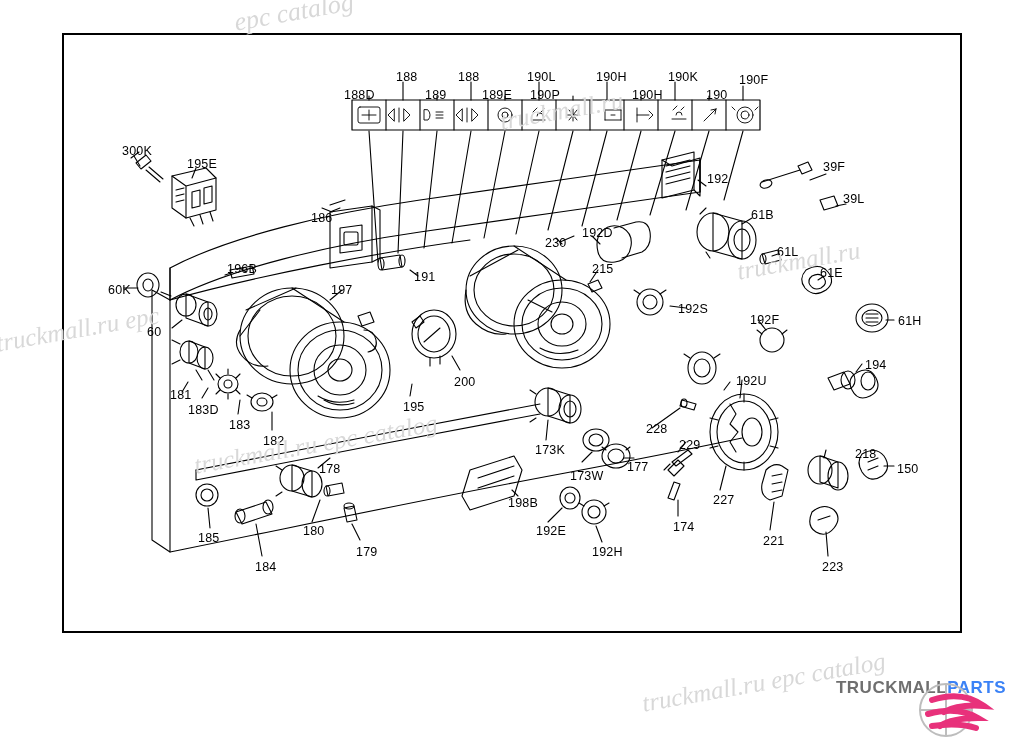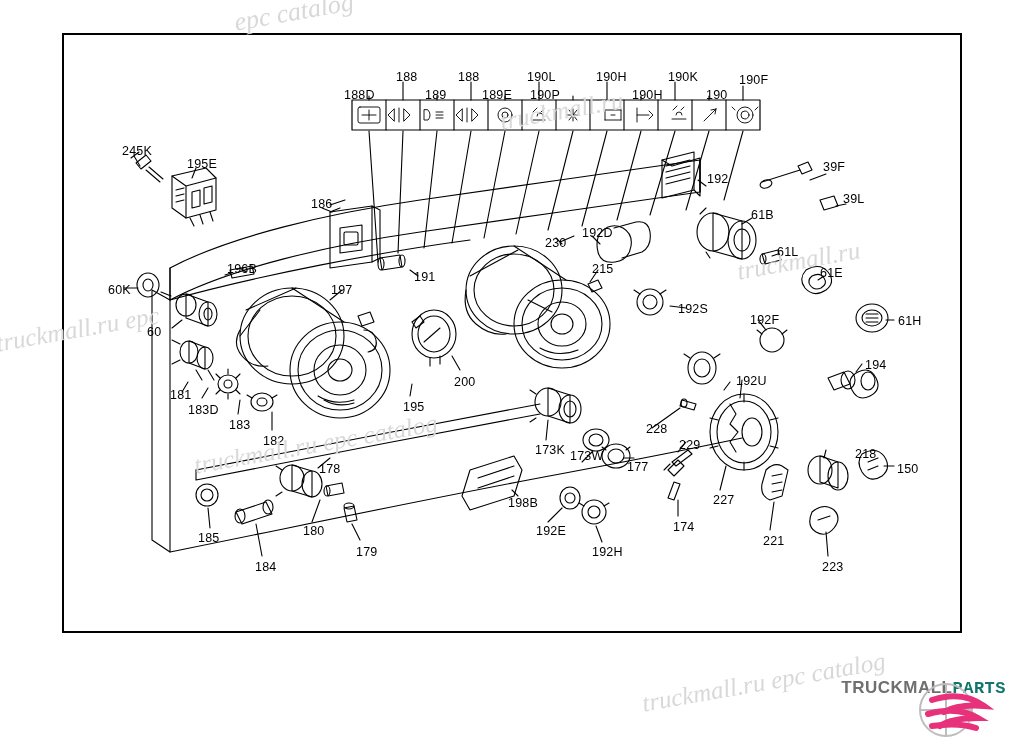--- a/index.html
+++ b/index.html
@@ -23,21 +23,21 @@
     font-family:"Liberation Serif", serif;font-style:italic;
     transform-origin:left top;pointer-events:none;
   }
   .logo{
     position:absolute;right:16px;bottom:10px;width:180px;height:66px;
   }
   .logo-text{
     position:absolute;right:18px;bottom:52px;font-size:17px;font-weight:bold;
     color:#6f6f6f;letter-spacing:.5px;font-family:"Liberation Sans", sans-serif;
   }
-  .logo-text .pink{color:#0f766e;font-family:Liberation Mono, monospace;}
+  .logo-text .pink{color:#3b82f6;}
 </style>
 </head>
 <body>
 
 <div id="stage">
 
   <div class="frame-outer"></div>
 
   <svg class="layer" viewBox="0 0 1024 750" xmlns="http://www.w3.org/2000/svg">
     <g fill="none" stroke="#000" stroke-width="1.1" stroke-linejoin="round" stroke-linecap="round">
@@ -331,23 +331,23 @@
     <span class="lbl" style="left:425px;top:88px">189</span>
     <span class="lbl" style="left:458px;top:70px">188</span>
     <span class="lbl" style="left:482px;top:88px">189E</span>
     <span class="lbl" style="left:527px;top:70px">190L</span>
     <span class="lbl" style="left:530px;top:88px">190P</span>
     <span class="lbl" style="left:596px;top:70px">190H</span>
     <span class="lbl" style="left:632px;top:88px">190H</span>
     <span class="lbl" style="left:668px;top:70px">190K</span>
     <span class="lbl" style="left:706px;top:88px">190</span>
     <span class="lbl" style="left:739px;top:73px">190F</span>
-    <span class="lbl" style="left:122px;top:144px">245K</span>
+    <span class="lbl" style="left:122px;top:144px">300K</span>
     <span class="lbl" style="left:187px;top:157px">195E</span>
-    <span class="lbl" style="left:311px;top:197px">186</span>
+    <span class="lbl" style="left:311px;top:211px">186</span>
     <span class="lbl" style="left:707px;top:172px">192</span>
     <span class="lbl" style="left:823px;top:160px">39F</span>
     <span class="lbl" style="left:843px;top:192px">39L</span>
     <span class="lbl" style="left:545px;top:236px">230</span>
     <span class="lbl" style="left:582px;top:226px">192D</span>
     <span class="lbl" style="left:751px;top:208px">61B</span>
     <span class="lbl" style="left:777px;top:245px">61L</span>
     <span class="lbl" style="left:820px;top:266px">61E</span>
     <span class="lbl" style="left:898px;top:314px">61H</span>
     <span class="lbl" style="left:227px;top:262px">196B</span>
@@ -363,21 +363,21 @@
     <span class="lbl" style="left:188px;top:403px">183D</span>
     <span class="lbl" style="left:229px;top:418px">183</span>
     <span class="lbl" style="left:263px;top:434px">182</span>
     <span class="lbl" style="left:403px;top:400px">195</span>
     <span class="lbl" style="left:454px;top:375px">200</span>
     <span class="lbl" style="left:736px;top:374px">192U</span>
     <span class="lbl" style="left:319px;top:462px">178</span>
     <span class="lbl" style="left:535px;top:443px">173K</span>
     <span class="lbl" style="left:646px;top:422px">228</span>
     <span class="lbl" style="left:679px;top:438px">229</span>
-    <span class="lbl" style="left:570px;top:449px">173W</span>
+    <span class="lbl" style="left:570px;top:469px">173W</span>
     <span class="lbl" style="left:627px;top:460px">177</span>
     <span class="lbl" style="left:855px;top:447px">218</span>
     <span class="lbl" style="left:897px;top:462px">150</span>
     <span class="lbl" style="left:508px;top:496px">198B</span>
     <span class="lbl" style="left:536px;top:524px">192E</span>
     <span class="lbl" style="left:592px;top:545px">192H</span>
     <span class="lbl" style="left:673px;top:520px">174</span>
     <span class="lbl" style="left:713px;top:493px">227</span>
     <span class="lbl" style="left:763px;top:534px">221</span>
     <span class="lbl" style="left:822px;top:560px">223</span>

